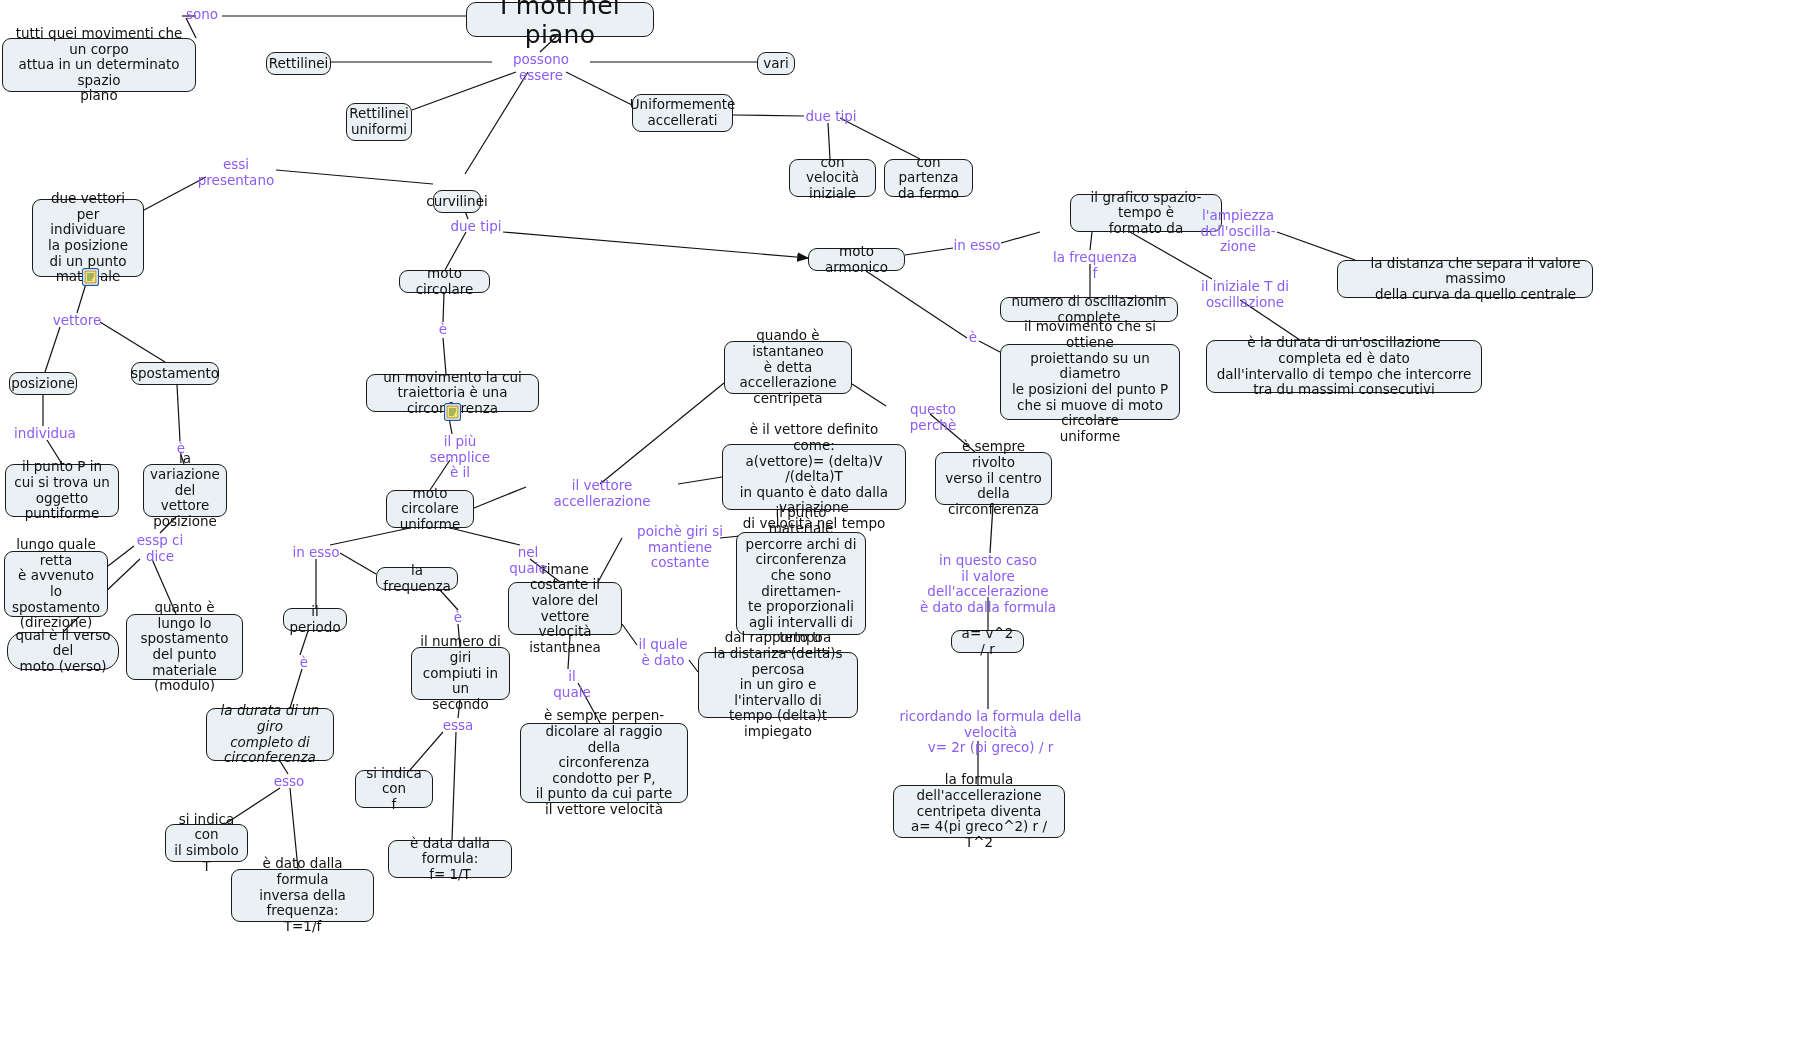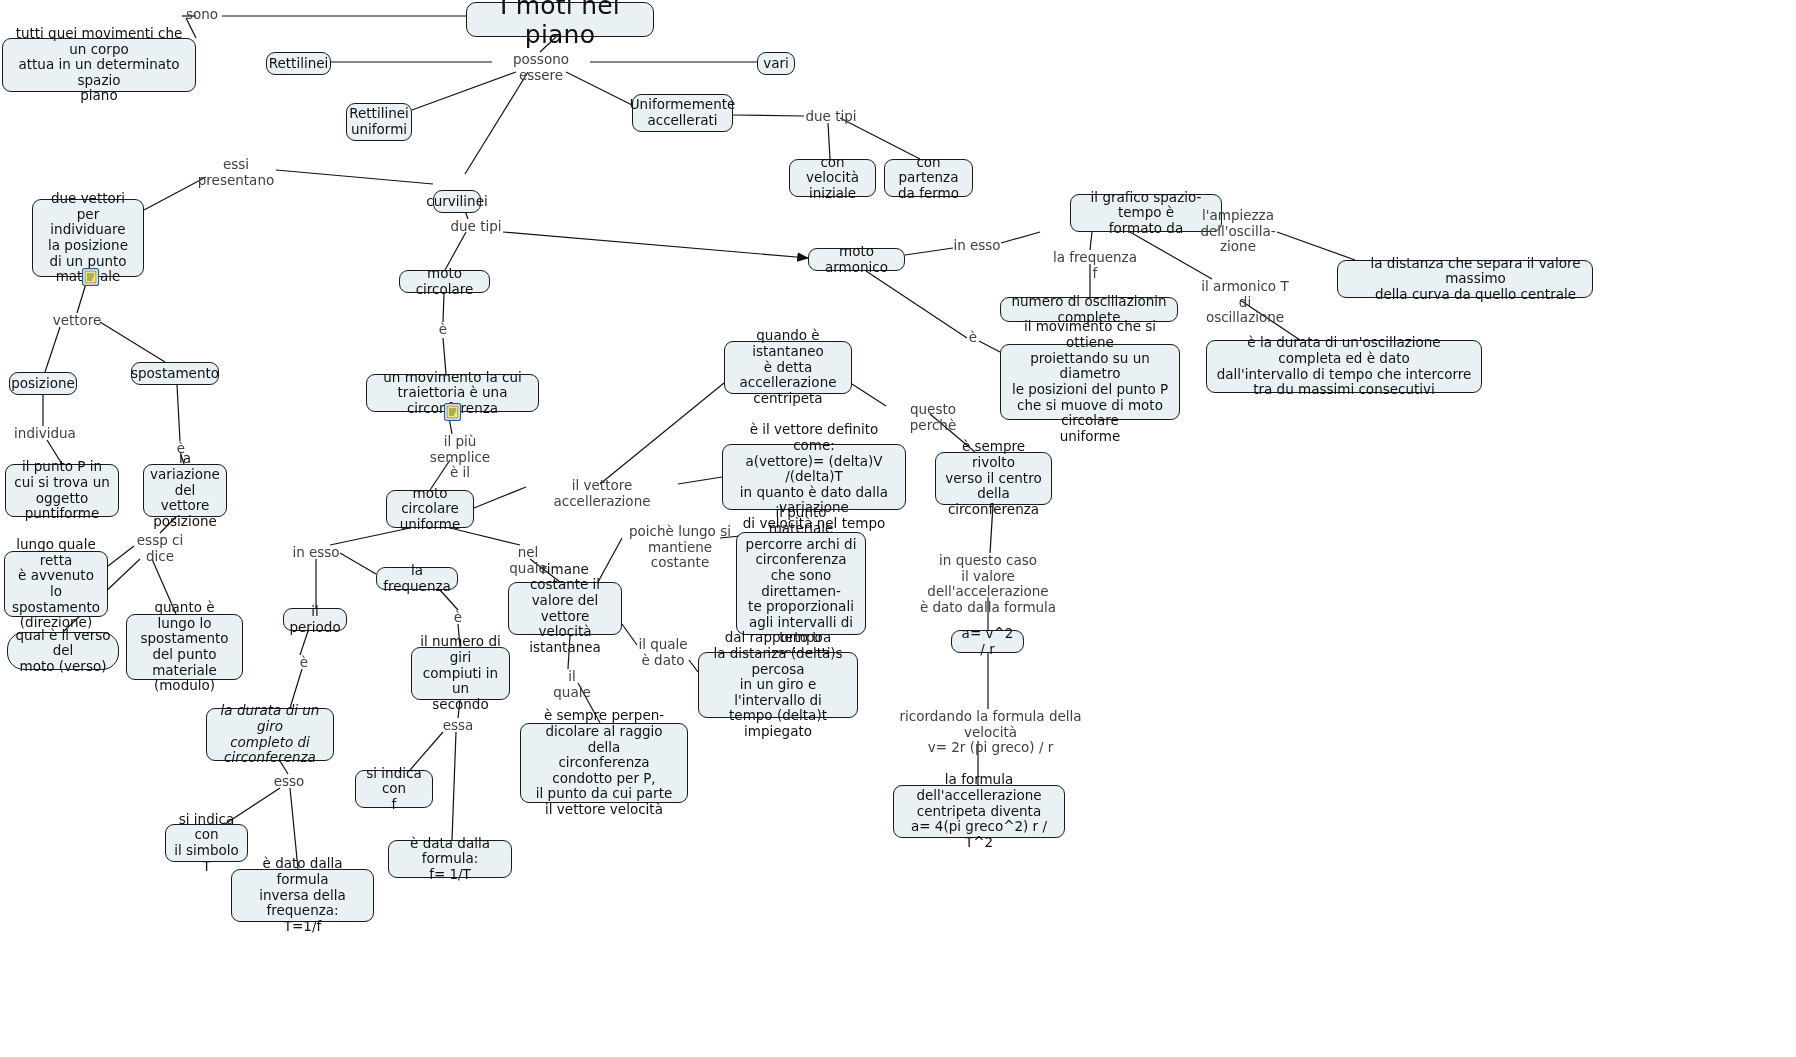--- a/index.html
+++ b/index.html
@@ -24,21 +24,21 @@
     z-index:3;
   }
   .node.title{
     font-size:25px;
     border-radius:10px;
     padding:2px 14px;
     letter-spacing:.2px;
   }
   .link-label{
     position:absolute;
-    color:#404040;
+    color:#8b5cf6;
     font-size:13.5px;
     line-height:1.15;
     text-align:center;
     white-space:pre-line;
     background:transparent;
     z-index:4;
     pointer-events:none;
   }
   .doc-icon{
     position:absolute;
@@ -247,32 +247,32 @@
       <div class="link-label" style="left: 492px; top: 52px; width: 98px;">possono essere</div>
       <div class="link-label" style="left: 804px; top: 109px; width: 54px;">due tipi</div>
       <div class="link-label" style="left: 196px; top: 157px; width: 80px;">essi
 presentano</div>
       <div class="link-label" style="left: 1199px; top: 208px; width: 78px;">l'ampiezza
 dell'oscilla-
 zione</div>
       <div class="link-label" style="left: 449px; top: 219px; width: 54px;">due tipi</div>
       <div class="link-label" style="left: 953px; top: 238px; width: 48px;">in esso</div>
       <div class="link-label" style="left: 1049px; top: 250px; width: 92px;">la frequenza f</div>
-      <div class="link-label" style="left: 1199px; top: 279px; width: 92px;">il armonico T di
+      <div class="link-label" style="left: 1199px; top: 279px; width: 92px;">il iniziale T di
 oscillazione</div>
       <div class="link-label" style="left: 52px; top: 313px; width: 50px;">vettore</div>
       <div class="link-label" style="left: 967px; top: 330px; width: 12px;">è</div>
       <div class="link-label" style="left: 437px; top: 322px; width: 12px;">è</div>
       <div class="link-label" style="left: 886px; top: 402px; width: 94px;">questo perchè</div>
       <div class="link-label" style="left: 14px; top: 426px; width: 62px;">individua</div>
       <div class="link-label" style="left: 175px; top: 441px; width: 12px;">è</div>
       <div class="link-label" style="left: 412px; top: 434px; width: 96px;">il più semplice
 è il</div>
       <div class="link-label" style="left: 526px; top: 478px; width: 152px;">il vettore accellerazione</div>
-      <div class="link-label" style="left: 622px; top: 524px; width: 116px;">poichè lungo si
+      <div class="link-label" style="left: 622px; top: 524px; width: 116px;">poichè giri si
 mantiene costante</div>
       <div class="link-label" style="left: 134px; top: 533px; width: 52px;">essp ci
 dice</div>
       <div class="link-label" style="left: 292px; top: 545px; width: 48px;">in esso</div>
       <div class="link-label" style="left: 497px; top: 545px; width: 62px;">nel quale</div>
       <div class="link-label" style="left: 900px; top: 553px; width: 176px;">in questo caso
 il valore dell'accelerazione
 è dato dalla formula</div>
       <div class="link-label" style="left: 452px; top: 610px; width: 12px;">è</div>
       <div class="link-label" style="left: 637px; top: 637px; width: 52px;">il quale

